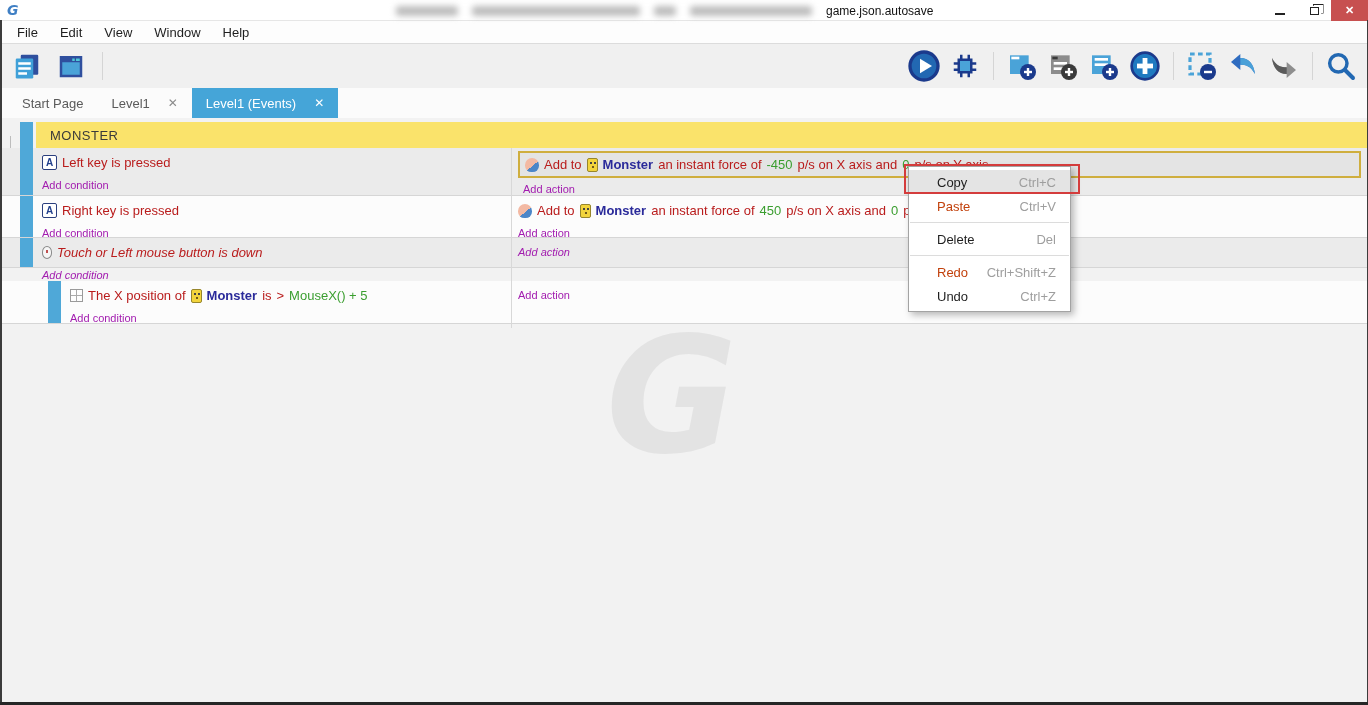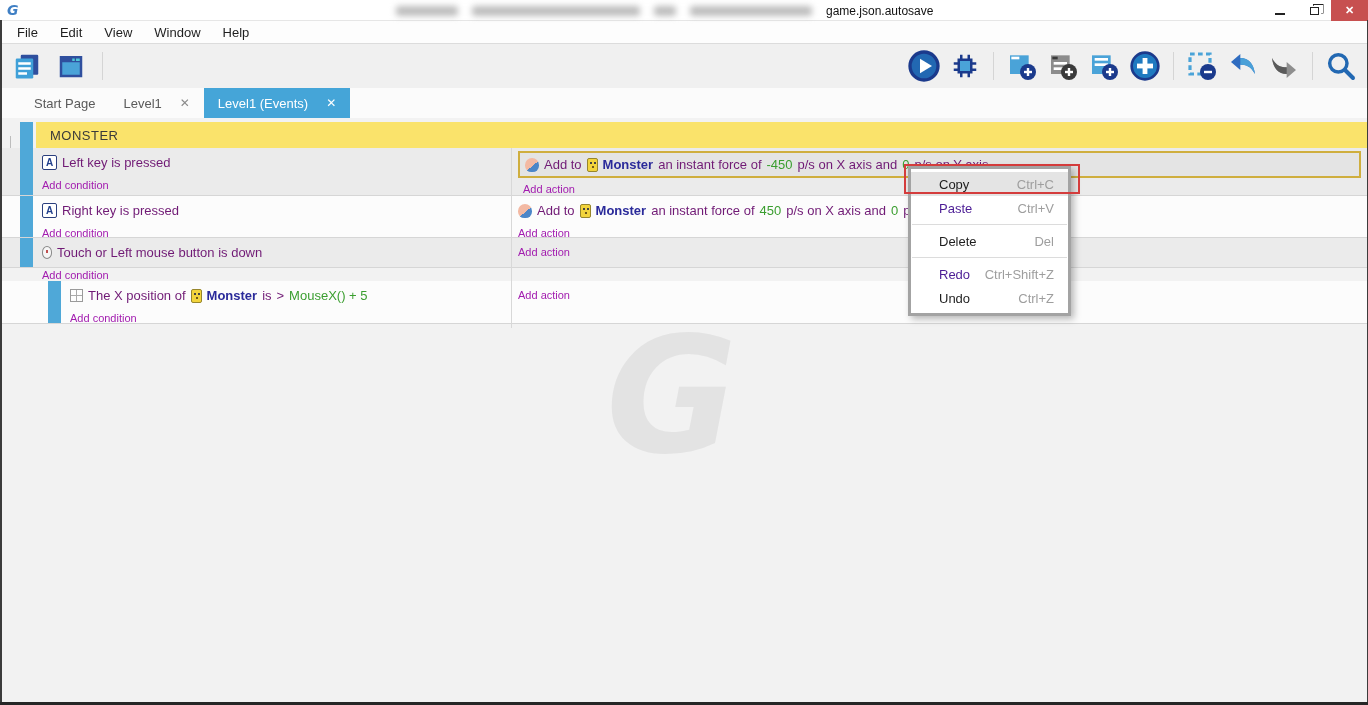--- a/index.html
+++ b/index.html
@@ -30,21 +30,21 @@
 
   
   .toolbar { height:44px; background:#f0f0f0; display:flex; align-items:center; padding:0 10px; }
   .tb-left { display:flex; align-items:center; gap:10px; }
   .tb-spacer { flex:1; }
   .tb-right { display:flex; align-items:center; gap:7px; }
   .tb-btn { width:34px; height:32px; display:flex; align-items:center; justify-content:center; }
   .tb-sep { width:1px; height:28px; background:#d5d5d5; margin:0 4px; }
 
   
-  .tabbar { height:30px; background:#fbfbfb; display:flex; align-items:stretch; padding-left:20px; }
+  .tabbar { height:30px; background:#fbfbfb; display:flex; align-items:stretch; padding-left:8px; }
   .tab { display:flex; align-items:center; font-size:13px; color:#5a5a5a; padding:0 14px; gap:18px; }
   .tab .x { color:#8a8a8a; font-size:12px; }
   .tab-active { background:#45a5d8; color:#fff; }
   .tab-active .x { color:#fff; }
 
   
   .events { position:relative; height:587px; background:#f2f2f2; overflow:hidden; }
 
   .group-header { position:absolute; left:36px; right:0; top:4px; height:26px; background:#fae36b; display:flex; align-items:center; padding-left:14px; font-size:13px; color:#3a3a3a; letter-spacing:.5px; }
   .bar { position:absolute; width:13px; background:#4fa8d8; top:0; bottom:0; }
@@ -52,21 +52,21 @@
 
   .evt-row { position:absolute; left:0; right:0; border-bottom:1px solid #d6d6d6; }
   .row-gray  { background:#ebebeb; }
   .row-white { background:#fcfcfc; }
   .cols { margin-left:36px; height:100%; display:grid; grid-template-columns:476px 1fr; }
   .cols-sub { margin-left:64px; grid-template-columns:448px 1fr; }
   .cond-cell { border-right:1px solid #d8d8d8; padding:3px 0 0 6px; }
   .act-cell { padding:3px 0 0 6px; position:relative; }
   .evt-line { height:23px; display:flex; align-items:center; font-size:13px; color:#3c3c3c; white-space:nowrap; }
   .evt-line > span { margin-right:5px; }
-  .t-plain { color:#701a75; }
+  .t-plain { color:#b91c1c; }
   .t-object { color:#2a2a9a; font-weight:bold; }
   .t-value { color:#3a9e2f; }
   .add-link { height:21px; display:flex; align-items:center; font-size:11px; color:#a21caf; }
 
   .sel-action { border:2px solid #cfae3e; background:#e4e4e4; height:27px; margin:0 7px 0 0; display:flex; align-items:center; padding-left:5px; font-size:13px; white-space:nowrap; overflow:hidden; }
   .sel-action > span { margin-right:5px; }
 
   
   .pi { display:inline-block; flex:none; }
   .pi-key { width:15px; height:15px; border:1px solid #2b3f7e; border-radius:2px; background:#fff; color:#22408c; font-size:10px; font-weight:bold; text-align:center; line-height:13px; }
@@ -81,25 +81,25 @@
 
   
   .tree-v { position:absolute; background:#bdbdbd; width:1px; }
   .tree-h { position:absolute; background:#bdbdbd; height:1px; }
   .tree-tri { position:absolute; width:0; height:0; border-left:5px solid transparent; border-right:5px solid transparent; border-top:7px solid #9a9a9a; }
 
   
   .watermark { position:absolute; left:606px; top:185px; font:italic bold 160px "DejaVu Sans",sans-serif; color:#e3e3e3; user-select:none; }
 
   
-  .ctx { position:absolute; left:908px; top:48px; width:163px; background:#fff; border:3px solid #a3a3a3; box-shadow:3px 3px 7px rgba(0,0,0,.28); padding:3px 0; z-index:40; }
+  .ctx { position:absolute; left:908px; top:48px; width:163px; background:#fff; border:1px solid #a3a3a3; box-shadow:3px 3px 7px rgba(0,0,0,.28); padding:3px 0; z-index:40; }
   .ctx-item { height:24px; display:flex; align-items:center; font-size:13px; color:#1e1e1e; padding:0 14px 0 28px; }
   .ctx-item .sc { margin-left:auto; color:#9e9e9e; }
   .ctx-hover { background:#e4e4e4; }
-  .ctx-disabled { color:#4c1d95; }
+  .ctx-disabled { color:#c2410c; }
   .ctx-sep { height:1px; background:#dcdcdc; margin:4px 1px; }
 
   .annotation { position:absolute; left:904px; top:46px; width:176px; height:30px; border:2px solid #d43c3c; z-index:60; }
 </style>
 </head>
 <body>
 
 <div class="titlebar">
   <div class="app-logo">G</div>
   <div class="title-center">
@@ -320,21 +320,21 @@
             <span class="t-value">450</span>
             <span class="t-plain">p/s on X axis and</span>
             <span class="t-value">0</span>
             <span class="t-plain">p/s on Y axis</span>
           </div>
         <div class="add-link">Add action</div>
       </div>
     </div>
   </div>
 
-  <div class="evt-row row-gray" style="top:120px; height:30px;">
+  <div class="evt-row row-gray" style="top:120px; height:30px;font-style:italic;">
     <div class="bar" style="left:20px;"></div>
     <div class="cols">
       <div class="cond-cell">
         <div class="evt-line">
             <span class="pi pi-mouse"></span>
             <span class="t-plain">Touch or Left mouse button is down</span>
           </div>
         <div class="add-link">Add condition</div>
       </div>
       <div class="act-cell">

